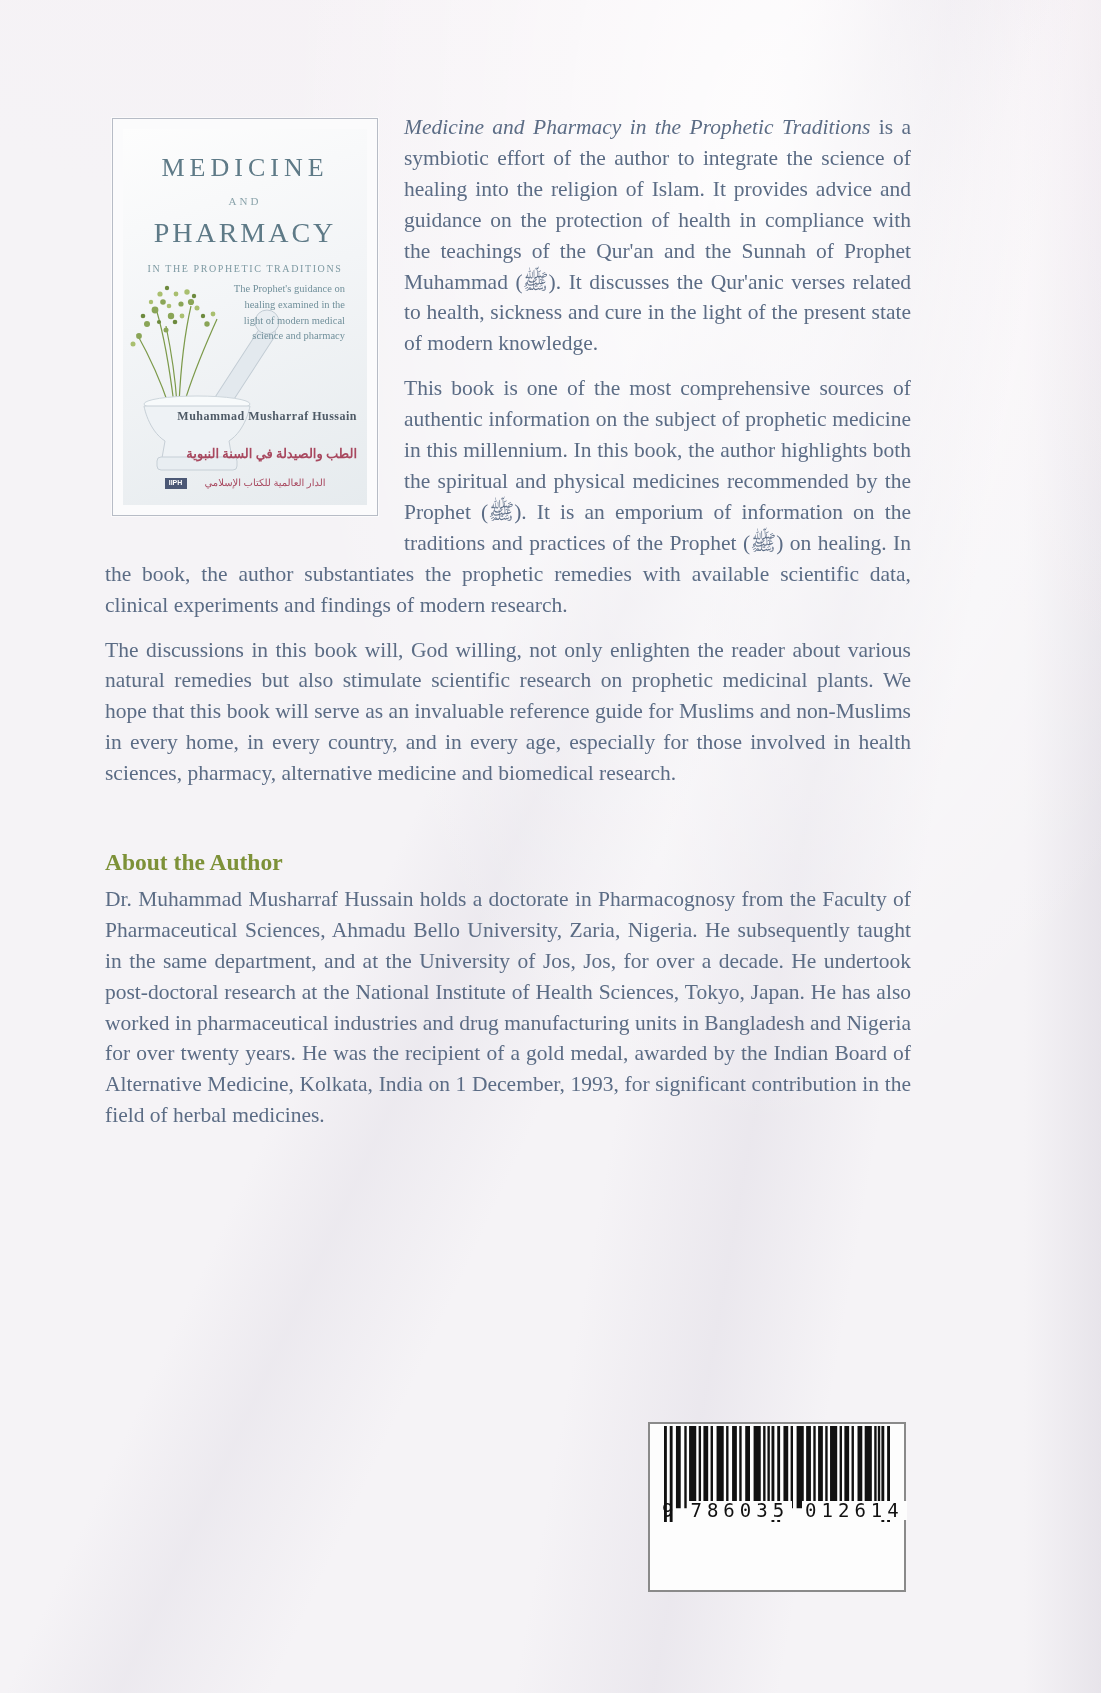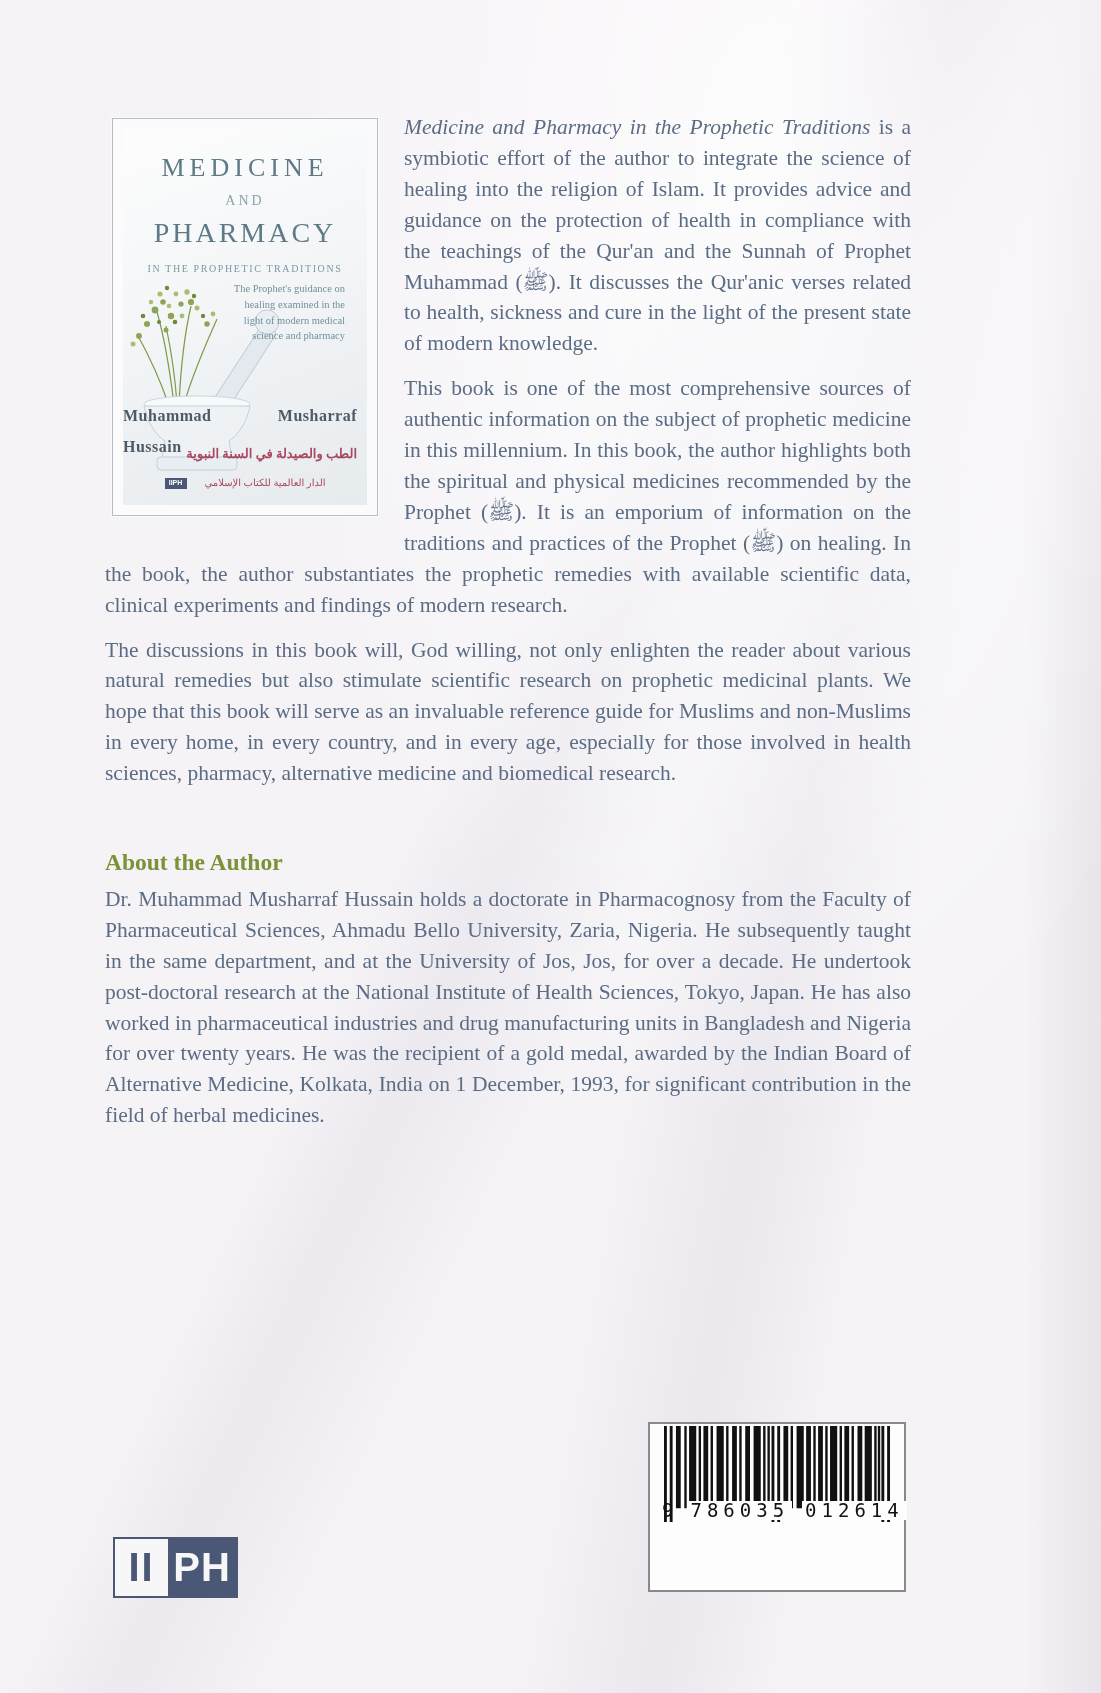--- a/index.html
+++ b/index.html
@@ -31,29 +31,29 @@
     margin:6px 26px 14px 7px;padding:10px;
     background:#fbfbfc;border:1px solid #b7bcc6;
     box-shadow:0 0 0 1px rgba(255,255,255,.6);
   }
   .cover-inner{
     position:relative;width:100%;height:100%;overflow:hidden;
     background:linear-gradient(160deg,#fdfdfd 0%,#f3f5f7 45%,#e6ebee 100%);
   }
   .cover-title-block{position:relative;text-align:center;padding-top:24px;color:#5e7a87;}
   .cover-t1{font-size:26px;letter-spacing:5px;}
-  .cover-t2{font-size:14px;letter-spacing:3px;color:#8aa3ab;margin-top:2px;}
+  .cover-t2{font-size:11px;letter-spacing:3px;color:#8aa3ab;margin-top:2px;}
   .cover-t3{font-size:28px;letter-spacing:3px;margin-top:1px;}
   .cover-sub{font-size:10px;letter-spacing:1.6px;color:#7d99a2;margin-top:5px;}
   .cover-art{position:absolute;left:-4px;bottom:26px;}
   .cover-tagline{
     position:absolute;right:22px;top:152px;width:122px;
     text-align:right;font-size:10.5px;line-height:1.5;color:#71909b;
   }
-  .cover-author{position:absolute;right:10px;top:272px;font-size:16px;font-weight:bold;color:#4e5a66;letter-spacing:.5px;}
+  .cover-author{position:absolute;right:10px;top:272px;font-size:12px;font-weight:bold;color:#4e5a66;letter-spacing:.5px;}
   .cover-arabic{position:absolute;right:10px;top:310px;font-size:13px;color:#a8485f;direction:rtl;font-weight:bold;}
   .cover-bottomrow{
     position:absolute;bottom:6px;left:0;right:0;
     display:flex;align-items:center;justify-content:center;gap:18px;
   }
   .cover-minilogo{
     width:22px;height:11px;background:#4b5875;color:#fff;
     font-family:"Liberation Sans",sans-serif;font-size:7px;font-weight:bold;
     display:flex;align-items:center;justify-content:center;
   }
@@ -180,24 +180,20 @@
     <p><span class="lead-italic">Medicine and Pharmacy in the Prophetic Traditions</span><span> is a symbiotic effort of the author to integrate the science of healing into the religion of Islam. It provides advice and guidance on the protection of health in compliance with the teachings of the Qur'an and the Sunnah of Prophet Muhammad (ﷺ). It discusses the Qur'anic verses related to health, sickness and cure in the light of the present state of modern knowledge.</span></p>
 
     <p>This book is one of the most comprehensive sources of authentic information on the subject of prophetic medicine in this millennium. In this book, the author highlights both the spiritual and physical medicines recommended by the Prophet (ﷺ). It is an emporium of information on the traditions and practices of the Prophet (ﷺ) on healing. In the book, the author substantiates the prophetic remedies with available scientific data, clinical experiments and findings of modern research.</p>
 
     <p>The discussions in this book will, God willing, not only enlighten the reader about various natural remedies but also stimulate scientific research on prophetic medicinal plants. We hope that this book will serve as an invaluable reference guide for Muslims and non-Muslims in every home, in every country, and in every age, especially for those involved in health sciences, pharmacy, alternative medicine and biomedical research.</p>
 
     <div class="about-heading">About the Author</div>
     <p>Dr. Muhammad Musharraf Hussain holds a doctorate in Pharmacognosy from the Faculty of Pharmaceutical Sciences, Ahmadu Bello University, Zaria, Nigeria. He subsequently taught in the same department, and at the University of Jos, Jos, for over a decade. He undertook post-doctoral research at the National Institute of Health Sciences, Tokyo, Japan. He has also worked in pharmaceutical industries and drug manufacturing units in Bangladesh and Nigeria for over twenty years. He was the recipient of a gold medal, awarded by the Indian Board of Alternative Medicine, Kolkata, India on 1 December, 1993, for significant contribution in the field of herbal medicines.</p>
   </div>
 
-  <div class="iiph">
-    <div class="iiph-left">II</div>
-    <div class="iiph-right">PH</div>
-  </div>
 
   <div class="isbn-box">
     <div class="barcode-wrap">
       <svg class="barcode" viewBox="0 0 94.6 56" preserveAspectRatio="none">
         <g fill="#111">
           <path d="M0 0h1.2v56h-1.2zM2.4 0h1.2v56h-1.2zM45 0h1.2v56h-1.2zM47.4 0h1.2v56h-1.2zM91 0h1.2v56h-1.2zM93.4 0h1.2v56h-1.2z"></path>
           <path d="M5 0h2v48h-2zM8.5 0h1v48h-1zM10.5 0h3v48h-3zM14.5 0h1v48h-1zM16.5 0h2v48h-2zM19.5 0h1v48h-1zM22 0h3v48h-3zM26 0h1v48h-1zM28.5 0h2v48h-2zM31.5 0h1v48h-1zM34 0h2v48h-2zM37.5 0h3v48h-3zM41.5 0h1v48h-1zM43.3 0h1v48h-1zM50 0h2v48h-2zM53 0h1v48h-1zM55.5 0h3v48h-3zM59.5 0h2v48h-2zM62.5 0h1v48h-1zM64.5 0h2v48h-2zM67.5 0h1v48h-1zM69.5 0h3v48h-3zM73.5 0h1v48h-1zM75.5 0h2v48h-2zM78.5 0h1v48h-1zM81 0h2v48h-2zM84 0h3v48h-3zM88 0h1v48h-1zM89.5 0h1v48h-1z"></path>
         </g>
       </svg>
       <div class="barcode-digits">

